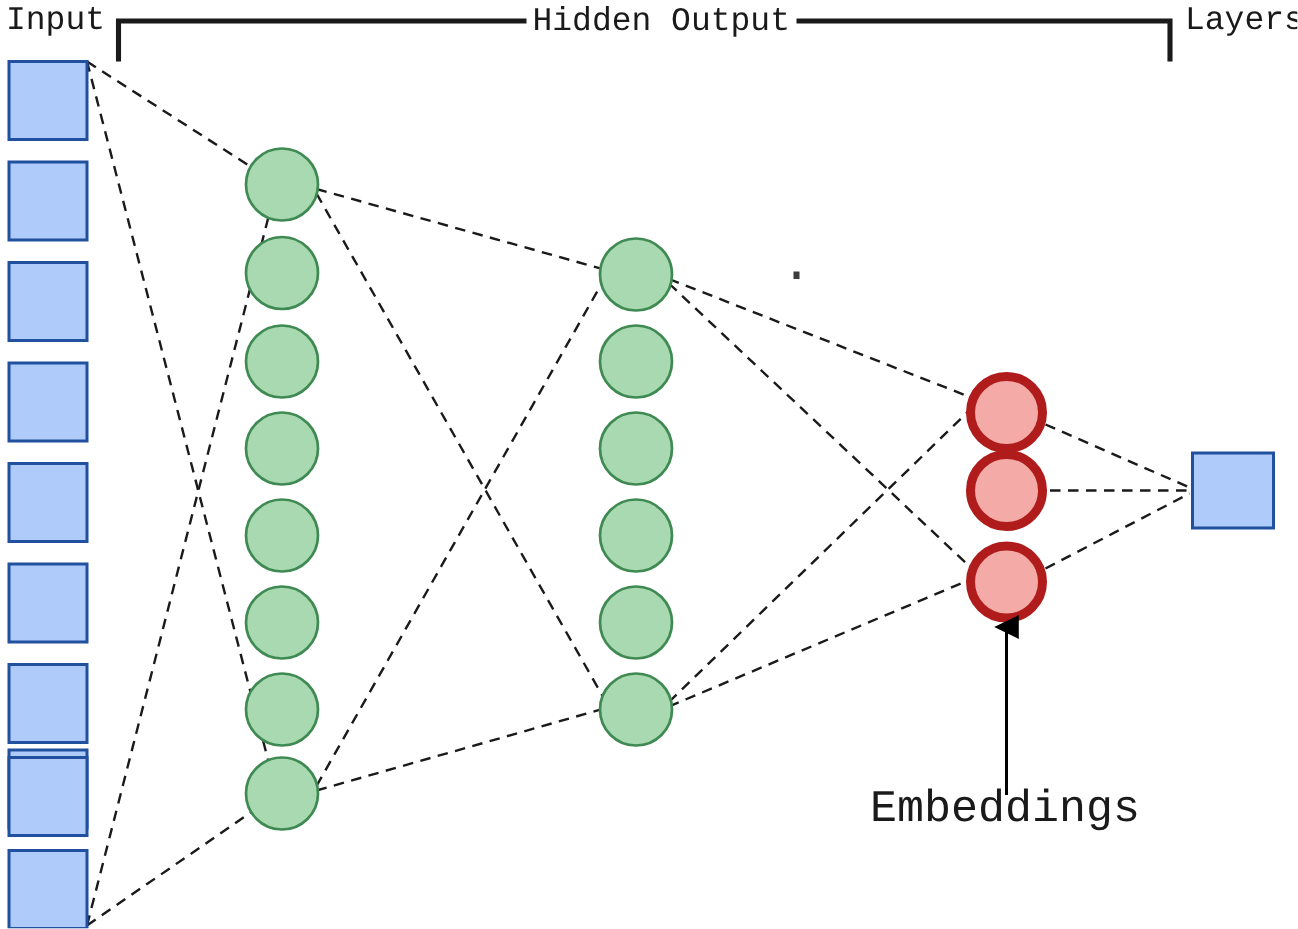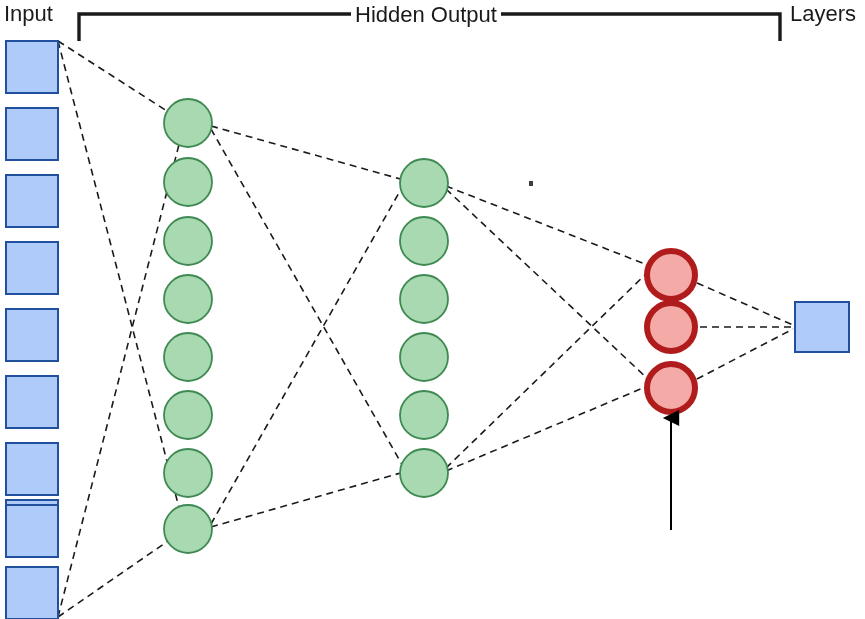--- a/index.html
+++ b/index.html
@@ -6,21 +6,21 @@
     margin: 0;
     padding: 0;
     background: #ffffff;
   }
   #canvas {
     position: relative;
     width: 865px;
     height: 619px;
     background: #ffffff;
     overflow: hidden;
-    font-family: Liberation Sans, sans-serif;
+    font-family: Liberation Mono, monospace;
   }
   #svg-layer {
     position: absolute;
     left: 0; top: 0;
     width: 865px;
     height: 619px;
   }
   .diagram-label {
     position: absolute;
     color: #1a1a1a;
@@ -142,14 +142,15 @@
       <line x1="671" y1="530" x2="671" y2="418" stroke="#000000" stroke-width="2" marker-end="url(#arrowhead)"></line>
     </g>
   </svg>
 
   <div class="diagram-label" id="label-input">Input</div>
 
   <div class="diagram-label" id="label-hidden">Hidden Output</div>
 
   <div class="diagram-label" id="label-output">Layers</div>
 
+  <div class="diagram-label" id="label-embeddings">Embeddings</div>
 
 </div>
 
 </body></html>

